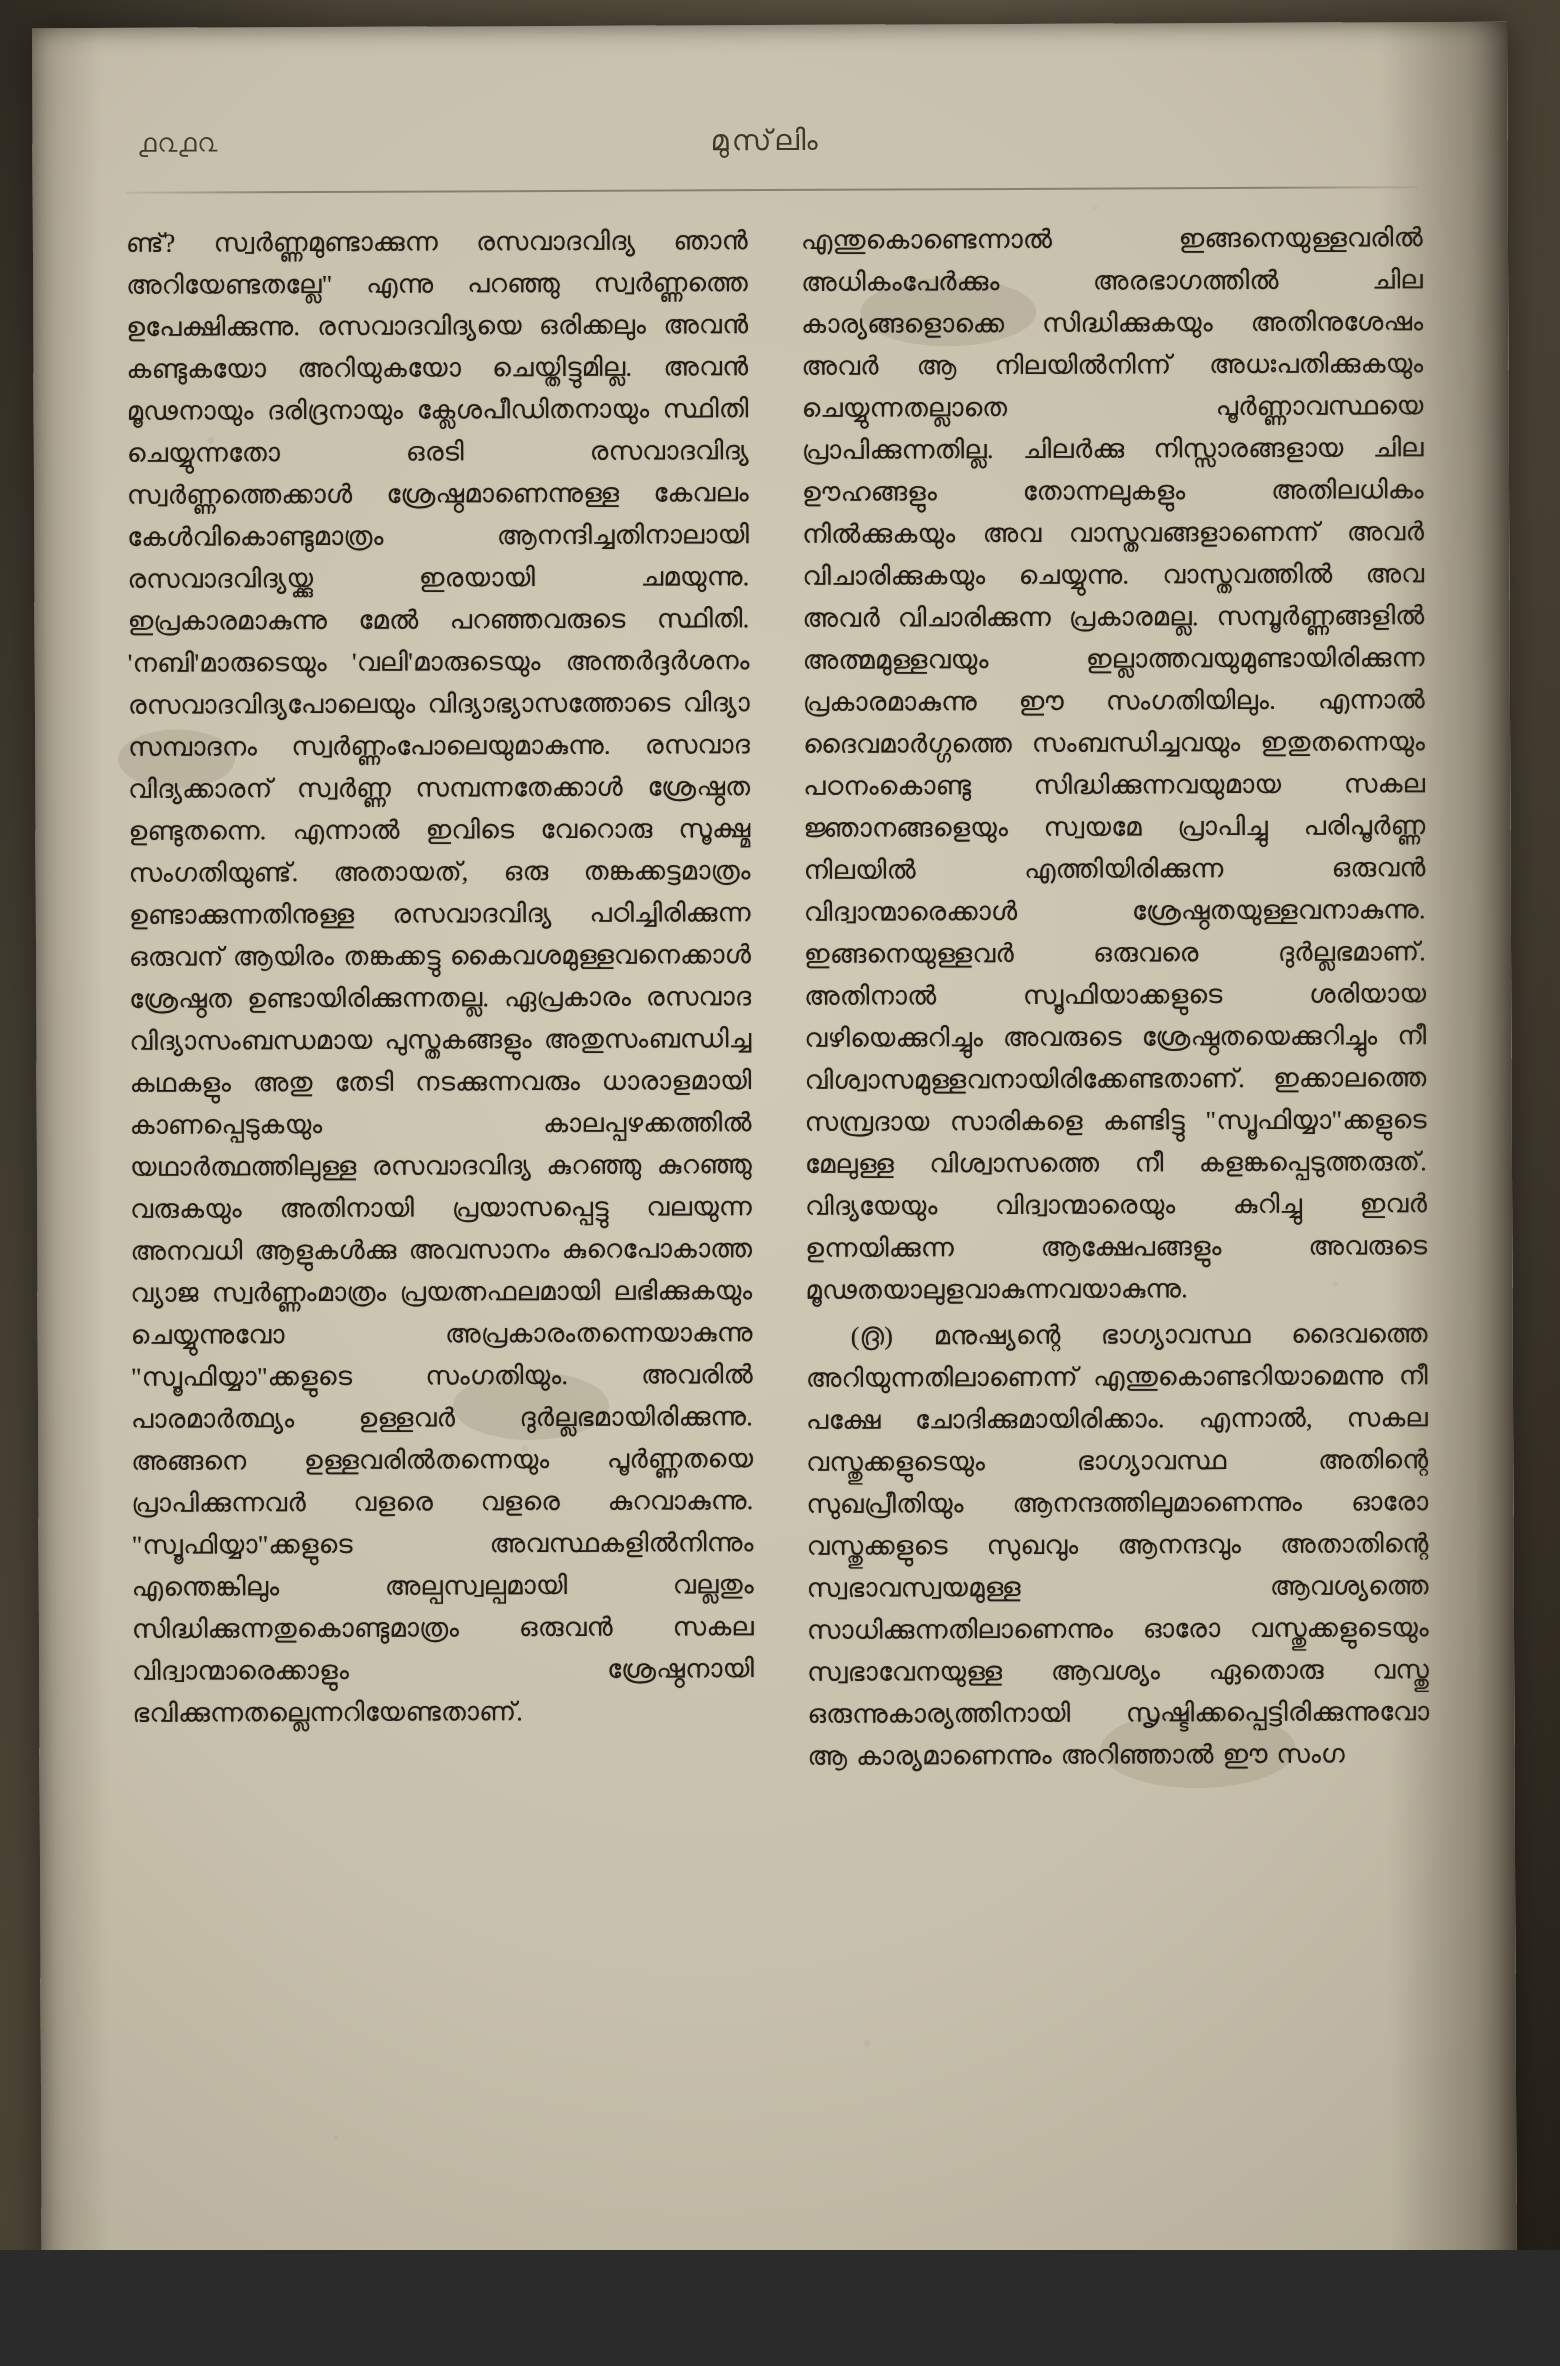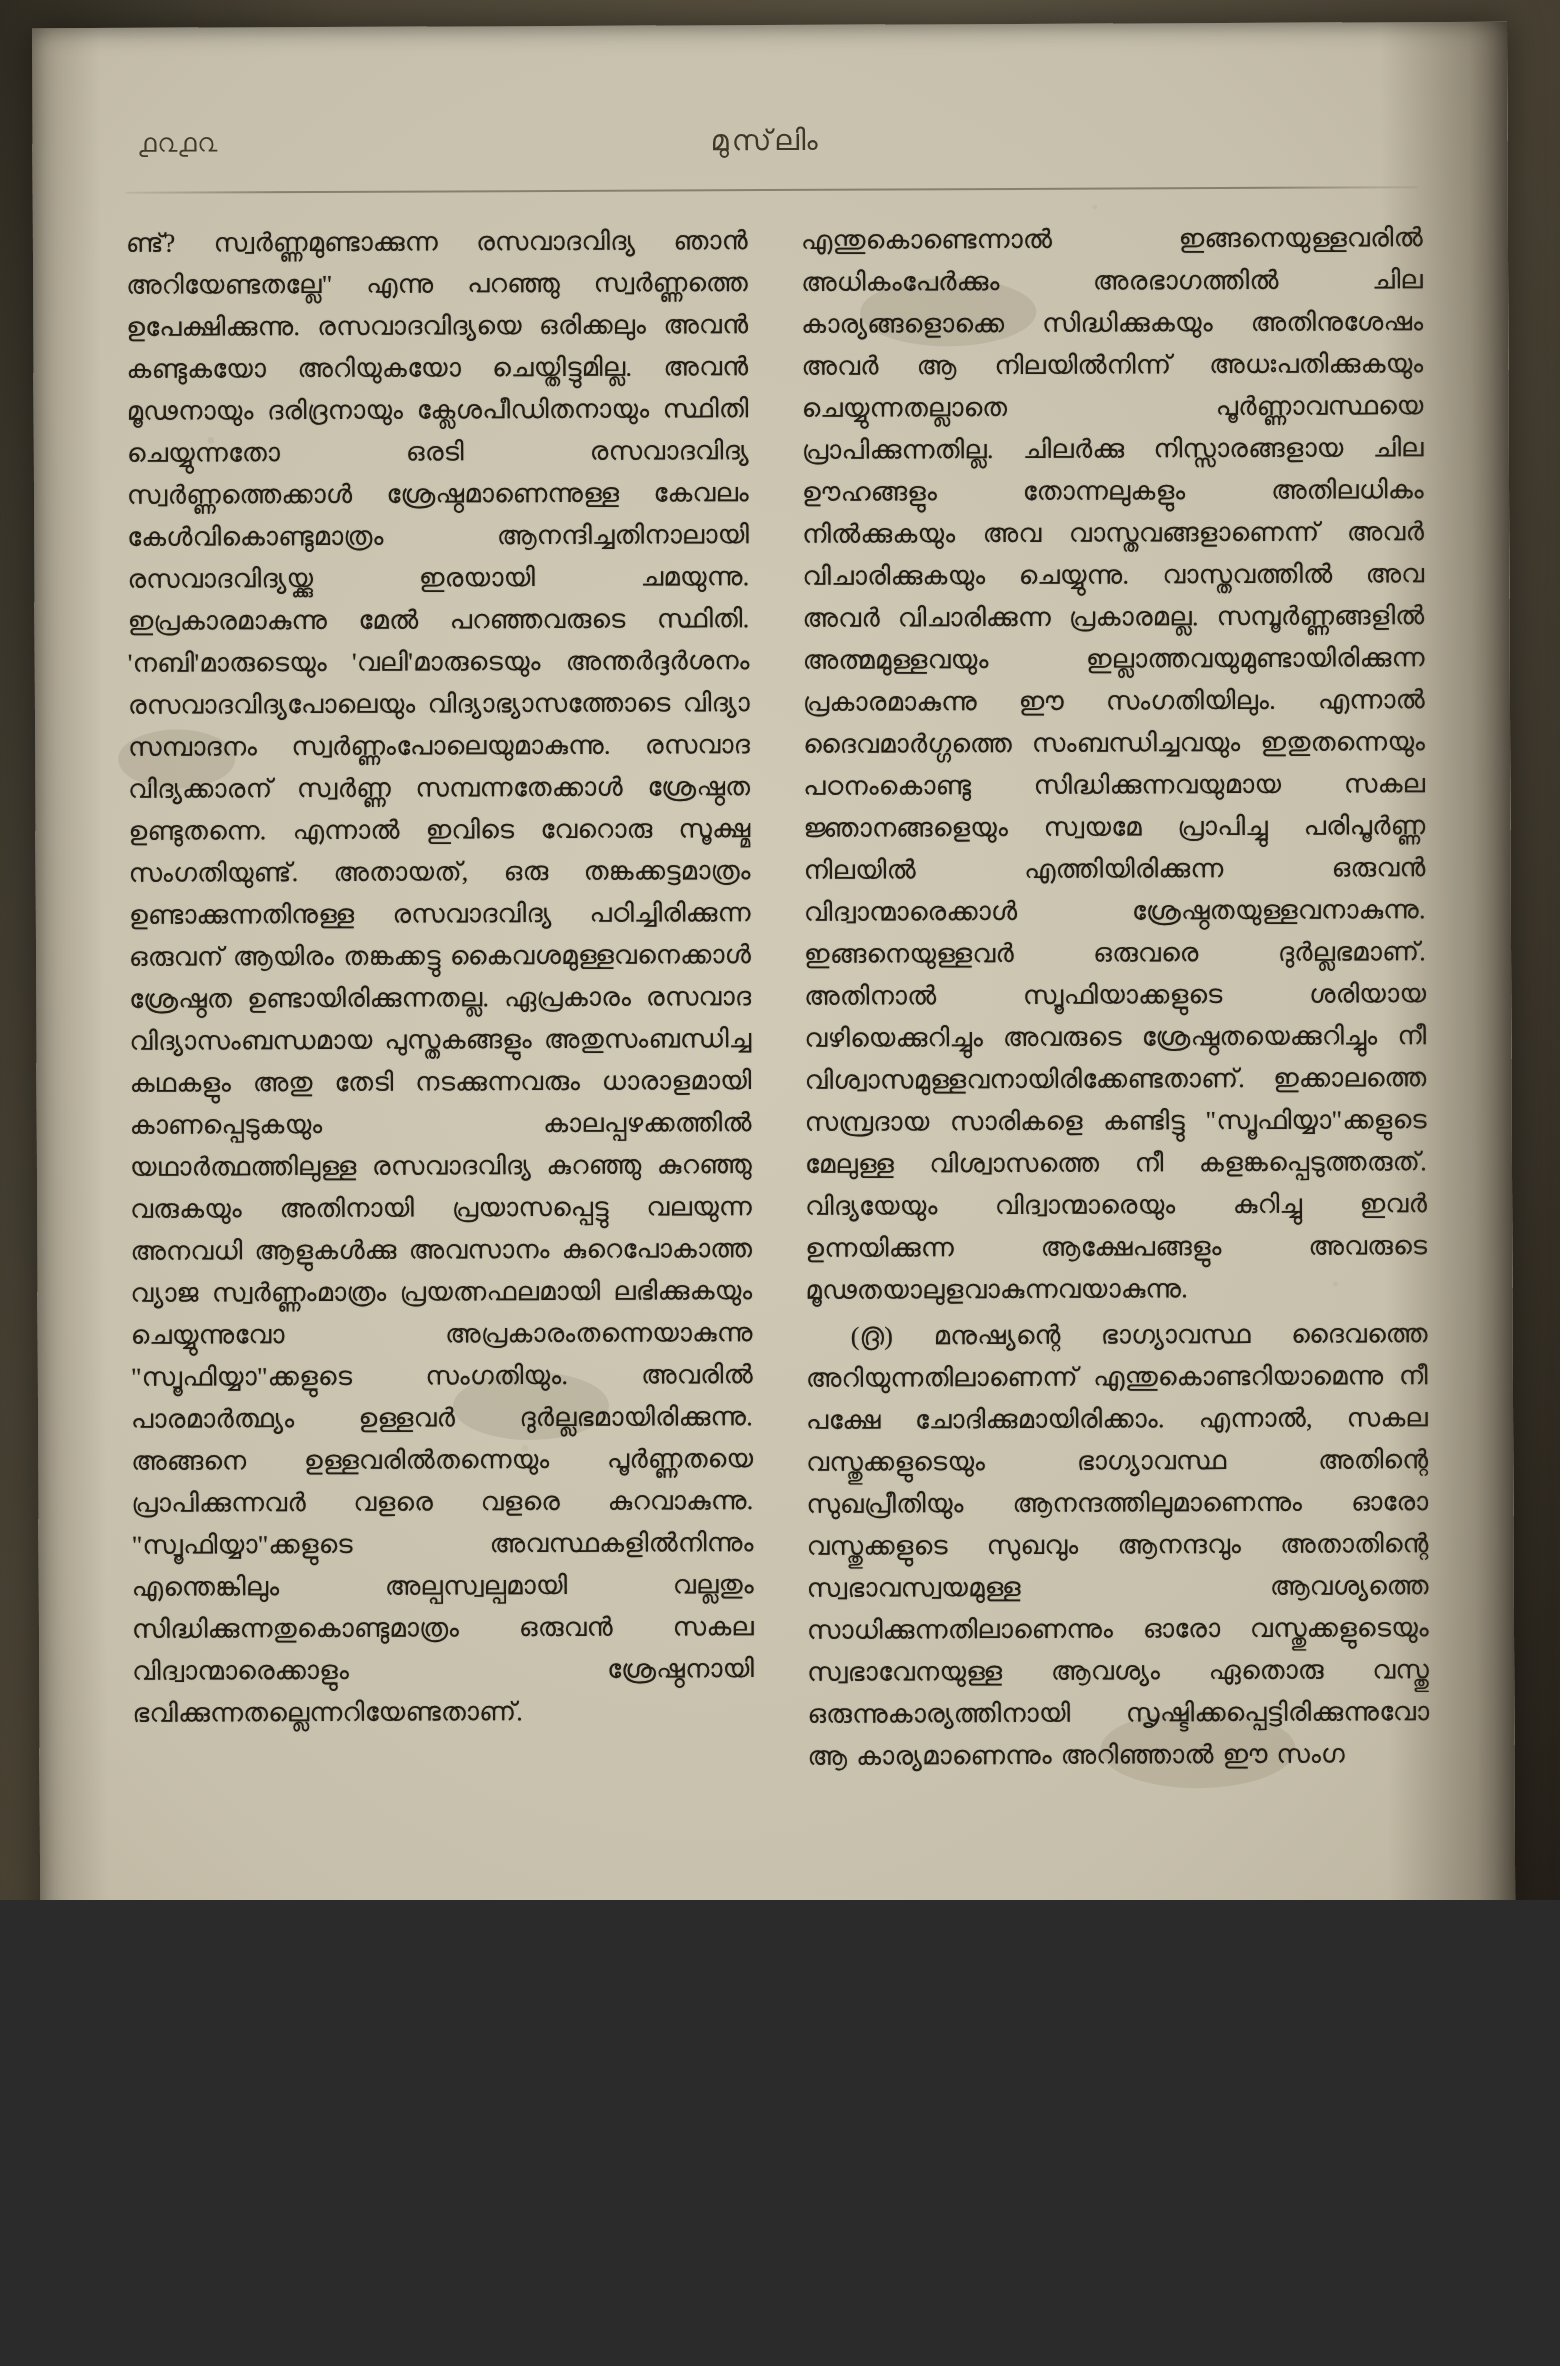--- a/index.html
+++ b/index.html
@@ -10,21 +10,21 @@
   body {
     width: 1560px;
     height: 2367px;
     font-family: "Liberation Serif", serif;
   }
 
   
   .scan {
     position: relative;
     width: 1560px;
-    height: 1900px;
+    height: 2250px;
     overflow: hidden;
     background: #404040;
   }
   
   .scan-bg {
     position: absolute;
     inset: 0;
     background:
       radial-gradient(ellipse 140% 120% at 48% 46%, rgba(255,255,255,0.06) 0%, rgba(0,0,0,0.00) 55%, rgba(0,0,0,0.42) 100%),
       linear-gradient(100deg, #2e2a21 0%, #4a4334 18%, #57503f 50%, #463f31 82%, #241f18 100%);

